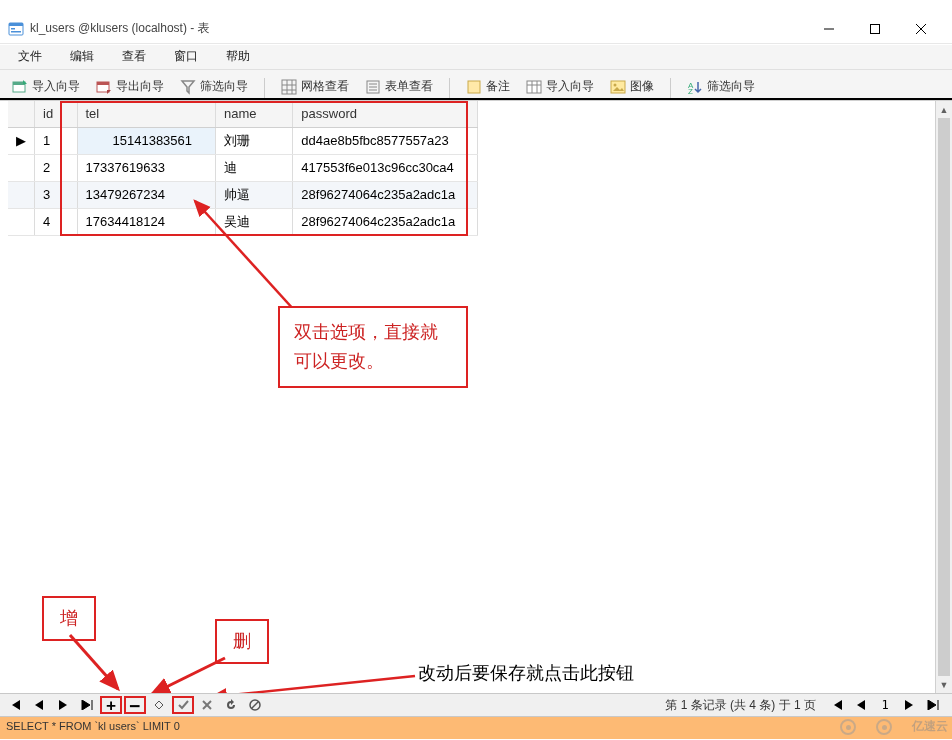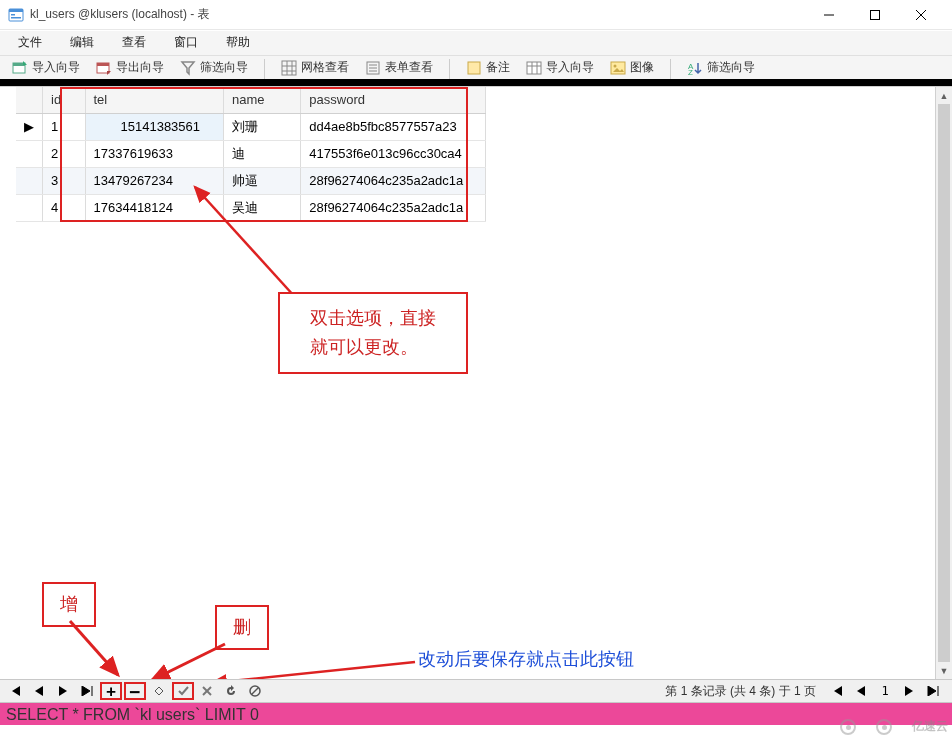--- a/index.html
+++ b/index.html
@@ -15,20 +15,21 @@
   }
 
   
   .titlebar {
     height: 30px;
     background: #fff;
     border-bottom: 1px solid #e8e8e8;
     display: flex;
     align-items: center;
     padding: 0 8px;
+    margin-top: 14px;
   }
   .titlebar .app-icon {
     width: 16px; height: 16px;
     display: inline-block;
     margin-right: 6px;
   }
   .titlebar .title { color: #444; font-size: 12px; flex: 1; }
   .win-controls { display: flex; gap: 0; }
   .win-btn { width: 46px; height: 30px; display: flex; align-items: center; justify-content: center; cursor: pointer; }
   .win-btn svg { width: 10px; height: 10px; }
@@ -46,21 +47,21 @@
   .menu-item {
     padding: 4px 14px;
     cursor: pointer;
     color: #222;
   }
 
   
   .toolbar {
     height: 30px;
     background: #f5f5f5;
-    border-bottom: 7px solid #000000;
+    border-bottom: 2px solid #000000;
     display: flex;
     align-items: flex-end;
     padding: 0 6px;
     gap: 4px;
   }
   .tool-btn {
     display: inline-flex;
     align-items: center;
     padding: 3px 6px;
     cursor: pointer;
@@ -91,21 +92,21 @@
   .vscroll-up { top: 0; }
   .vscroll-dn { bottom: 0; }
   .vscroll-thumb {
     position: absolute; top:17px; bottom:17px; left:2px; right:2px;
     background: #cdcdcd;
   }
 
   table.data {
     border-collapse: collapse;
     width: 470px;
-    margin-left: 16px;
+    margin-left: 8px;
   }
   table.data th, table.data td {
     border-right: 1px solid #dcdcdc;
     border-bottom: 1px solid #e5e5e5;
     padding: 4px 8px;
     text-align: left;
     font-weight: normal;
     font-size: 13px;
     height: 26px;
     white-space: nowrap;
@@ -128,30 +129,30 @@
   
   .red-box1 {
     position: absolute;
     border: 2px solid #d22;
     pointer-events: none;
   }
 
   .annotation-box {
     position: absolute;
     border: 2px solid #d22;
-    padding: 10px 30px;
+    padding: 10px 14px;
     font-size: 18px;
     color: #c22;
     background: #fff;
     line-height: 1.6;
   }
   .annotation-text {
     position: absolute;
     font-size: 18px;
-    color: #1d4ed8;
+    color: #000000;
   }
 
   svg.arrow { position: absolute; pointer-events: none; }
 
   
   .navbar {
     height: 24px;
     background: #f0f0f0;
     border-top: 1px solid #c8c8c8;
     border-bottom: 1px solid #c8c8c8;
@@ -167,23 +168,23 @@
     cursor: pointer;
     font-family: monospace;
   }
   .nav-status { margin-left: auto; padding-right: 8px; color: #333; }
   .nav-pager { display:flex; gap:2px; margin-right:4px; }
 
   
   .sqlbar {
     height: 22px;
     padding: 3px 6px;
-    font-size: 16px;
+    font-size: 11px;
     color: #333;
-    background: #ec4899;
+    background: #fdba74;
   }
 
   
   .watermark {
     position: absolute;
     right: 4px;
     bottom: 5px;
     opacity: 0.5;
     display: flex;
     align-items: center;

